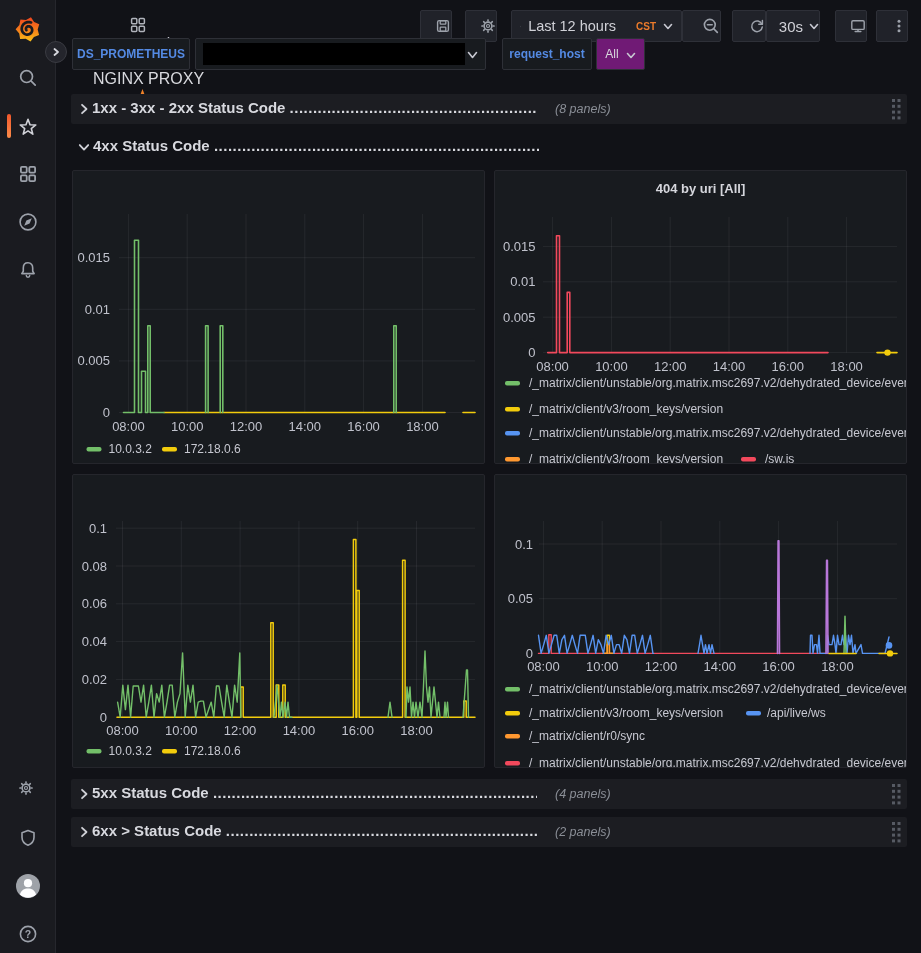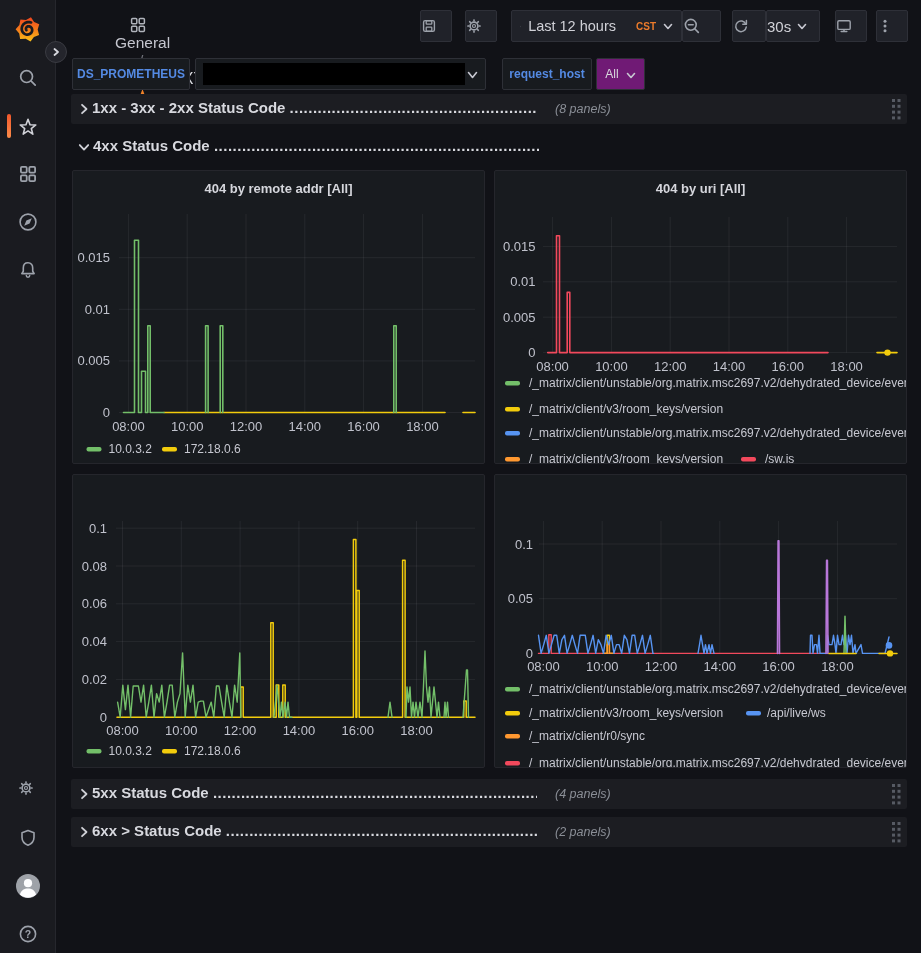--- a/index.html
+++ b/index.html
@@ -3,22 +3,22 @@
 <style>
 * { margin:0; padding:0; box-sizing:border-box; }
 html,body { width:921px; height:953px; background:#111217; font-family:"Liberation Sans",sans-serif; overflow:hidden; }
 #app { position:relative; width:921px; height:953px; }
 .sidebar { position:absolute; left:0; top:0; width:56px; height:953px; background:#1a1b20; border-right:1px solid #26272d; z-index:5; }
 .sicon { position:absolute; left:0; width:56px; display:flex; justify-content:center; }
 .sbar { position:absolute; left:7px; width:4px; height:24px; background:linear-gradient(#f2572b,#fb8c4a); border-radius:2px; }
 .expander { position:absolute; left:45px; top:41px; width:22px; height:22px; border-radius:50%; background:#24252c; border:1px solid #3a3b42; z-index:6; display:flex; align-items:center; justify-content:center; }
 .topnav { position:absolute; left:56px; top:0; width:865px; height:52px; }
 .crumb { position:absolute; top:16px; display:flex; align-items:center;flex-direction:column; }
-.btn { position:absolute; top:10px; height:32px; background:#202229; border:1px solid #2e3038; border-radius:2px; display:flex; align-items:center; justify-content:flex-start; color:#d0d1d7; font-size:15px; }
-.vlabel { position:absolute; top:58px; height:32px; border:1px solid #2e3037; border-radius:2px; display:flex; align-items:center; justify-content:center; color:#548ae3; font-size:12px; font-weight:700; background:#181b1f; }
+.btn { position:absolute; top:10px; height:32px; background:#202229; border:1px solid #2e3038; border-radius:2px; display:flex; align-items:center; justify-content:flex-end; color:#d0d1d7; font-size:15px; }
+.vlabel { position:absolute; top:38px; height:32px; border:1px solid #2e3037; border-radius:2px; display:flex; align-items:center; justify-content:center; color:#548ae3; font-size:12px; font-weight:700; background:#181b1f; }
 .row { position:absolute; left:71px; width:836px; height:30px; }
 .rchev { position:absolute; left:6px; top:8px; }
 .rtext { position:absolute; top:5px; color:#d8d9df; font-size:15px; font-weight:700; white-space:nowrap; overflow:hidden; }
 .rdots { letter-spacing:0.5px; }
 .rcount { position:absolute; left:484px; top:8px; color:#8a8e96; font-size:12.5px; font-style:italic; white-space:nowrap; }
 .rhandle { position:absolute; right:6px; top:5px; }
 .panel { position:absolute; background:#181b1f; border:1px solid #25262c; border-radius:2px; overflow:hidden; }
 .ptitle { position:absolute; top:10px; left:0; right:0; text-align:center; color:#d5d6dc; font-size:13px; font-weight:700; z-index:2; }
 .ax { font-family:"Liberation Sans",sans-serif; font-size:13px; fill:#c0c2cc; }
 .lg { font-family:"Liberation Sans",sans-serif; font-size:12px; fill:#c7c8d1; }
@@ -266,21 +266,21 @@
           <rect x="0.0" y="0.0" width="3" height="3" fill="#565a63"></rect>
           <rect x="5.5" y="0.0" width="3" height="3" fill="#565a63"></rect>
           <rect x="0.0" y="5.8" width="3" height="3" fill="#565a63"></rect>
           <rect x="5.5" y="5.8" width="3" height="3" fill="#565a63"></rect>
           <rect x="0.0" y="11.6" width="3" height="3" fill="#565a63"></rect>
           <rect x="5.5" y="11.6" width="3" height="3" fill="#565a63"></rect>
           <rect x="0.0" y="17.4" width="3" height="3" fill="#565a63"></rect>
           <rect x="5.5" y="17.4" width="3" height="3" fill="#565a63"></rect>
         </svg></div>
     </div>
-    <div class="panel" style="left:72px;top:170px;width:413px;height:294px"><div class="ptitle">404 by remote addr [All]</div><svg width="411" height="292" viewBox="0 0 411 292">
+    <div class="panel" style="left:72px;top:170px;width:413px;height:294px"><svg width="411" height="292" viewBox="0 0 411 292">
         <line x1="46" y1="241.5" x2="402" y2="241.5" stroke="rgba(204,204,220,0.08)" stroke-width="1"></line>
         <line x1="46" y1="189.9" x2="402" y2="189.9" stroke="rgba(204,204,220,0.08)" stroke-width="1"></line>
         <line x1="46" y1="138.3" x2="402" y2="138.3" stroke="rgba(204,204,220,0.08)" stroke-width="1"></line>
         <line x1="46" y1="86.7" x2="402" y2="86.7" stroke="rgba(204,204,220,0.08)" stroke-width="1"></line>
         <line x1="55.4" y1="43" x2="55.4" y2="241.5" stroke="rgba(204,204,220,0.08)" stroke-width="1"></line>
         <line x1="114.2" y1="43" x2="114.2" y2="241.5" stroke="rgba(204,204,220,0.08)" stroke-width="1"></line>
         <line x1="173.0" y1="43" x2="173.0" y2="241.5" stroke="rgba(204,204,220,0.08)" stroke-width="1"></line>
         <line x1="231.8" y1="43" x2="231.8" y2="241.5" stroke="rgba(204,204,220,0.08)" stroke-width="1"></line>
         <line x1="290.6" y1="43" x2="290.6" y2="241.5" stroke="rgba(204,204,220,0.08)" stroke-width="1"></line>
         <line x1="349.4" y1="43" x2="349.4" y2="241.5" stroke="rgba(204,204,220,0.08)" stroke-width="1"></line>

